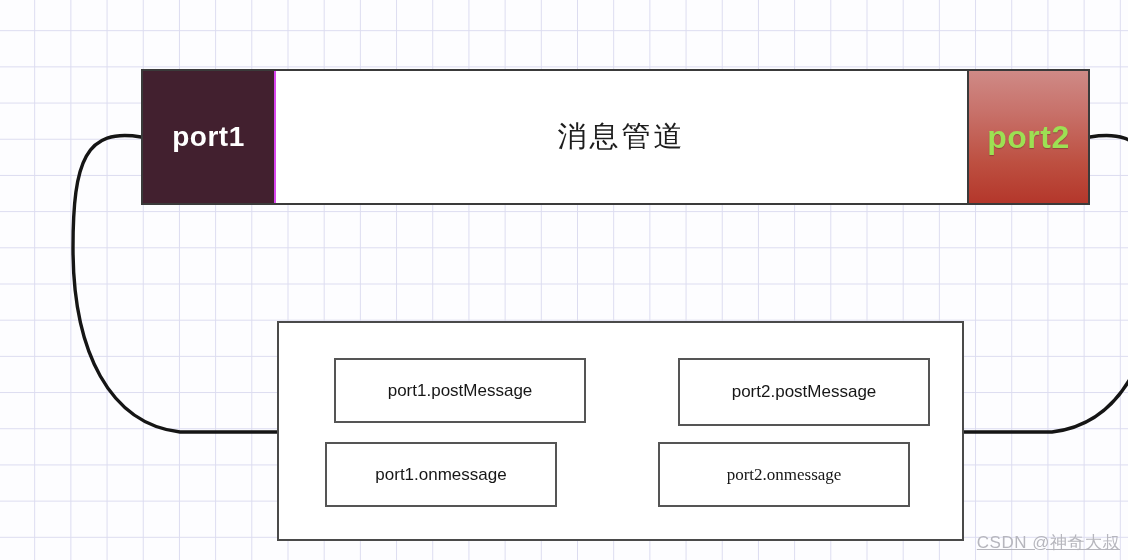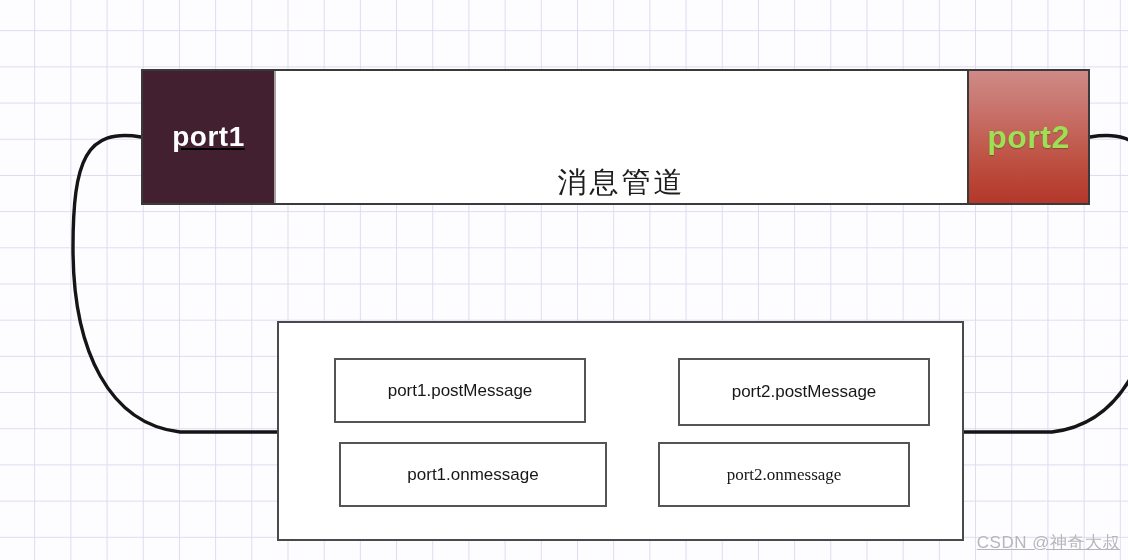--- a/index.html
+++ b/index.html
@@ -48,33 +48,32 @@
     align-items: stretch;
   }
   #port1-box {
     width: 133px;
     flex: 0 0 133px;
     background: #42202f;
     display: flex;
     align-items: center;
     justify-content: center;
     box-sizing: border-box;
-    border-right: 2px solid #a3a3a3;
-    text-decoration: underline;
+    border-right: 2px solid #d946ef;
   }
   #port1-label {
     color: #ffffff;
     font-size: 28px;
     font-weight: bold;
     letter-spacing: 0.5px;
   }
   #pipe-middle {
     flex: 1 1 auto;
     display: flex;
-    align-items: flex-end;
+    align-items: center;
     justify-content: center;
   }
   #pipe-title {
     font-size: 29px;
     color: #1d1d1d;
     letter-spacing: 3px;
   }
   #port2-box {
     width: 121px;
     flex: 0 0 121px;
@@ -111,21 +110,21 @@
     border: 2px solid #555555;
     box-sizing: border-box;
     display: flex;
     align-items: center;
     justify-content: center;
     font-size: 17px;
     color: #171717;
   }
   #box-port1-post    { left: 334px; top: 358px; width: 252px; height: 65px; }
   #box-port2-post    { left: 678px; top: 358px; width: 252px; height: 68px; }
-  #box-port1-onmsg   { left: 339px; top: 442px; width: 268px; height: 65px; }
+  #box-port1-onmsg   { left: 325px; top: 442px; width: 232px; height: 65px; }
   #box-port2-onmsg   { left: 658px; top: 442px; width: 252px; height: 65px; font-family: Liberation Serif, serif; }
 
   
   #watermark {
     position: absolute;
     right: 8px;
     bottom: 6px;
     font-size: 17px;
     color: #b6b6bd;
     white-space: nowrap;

